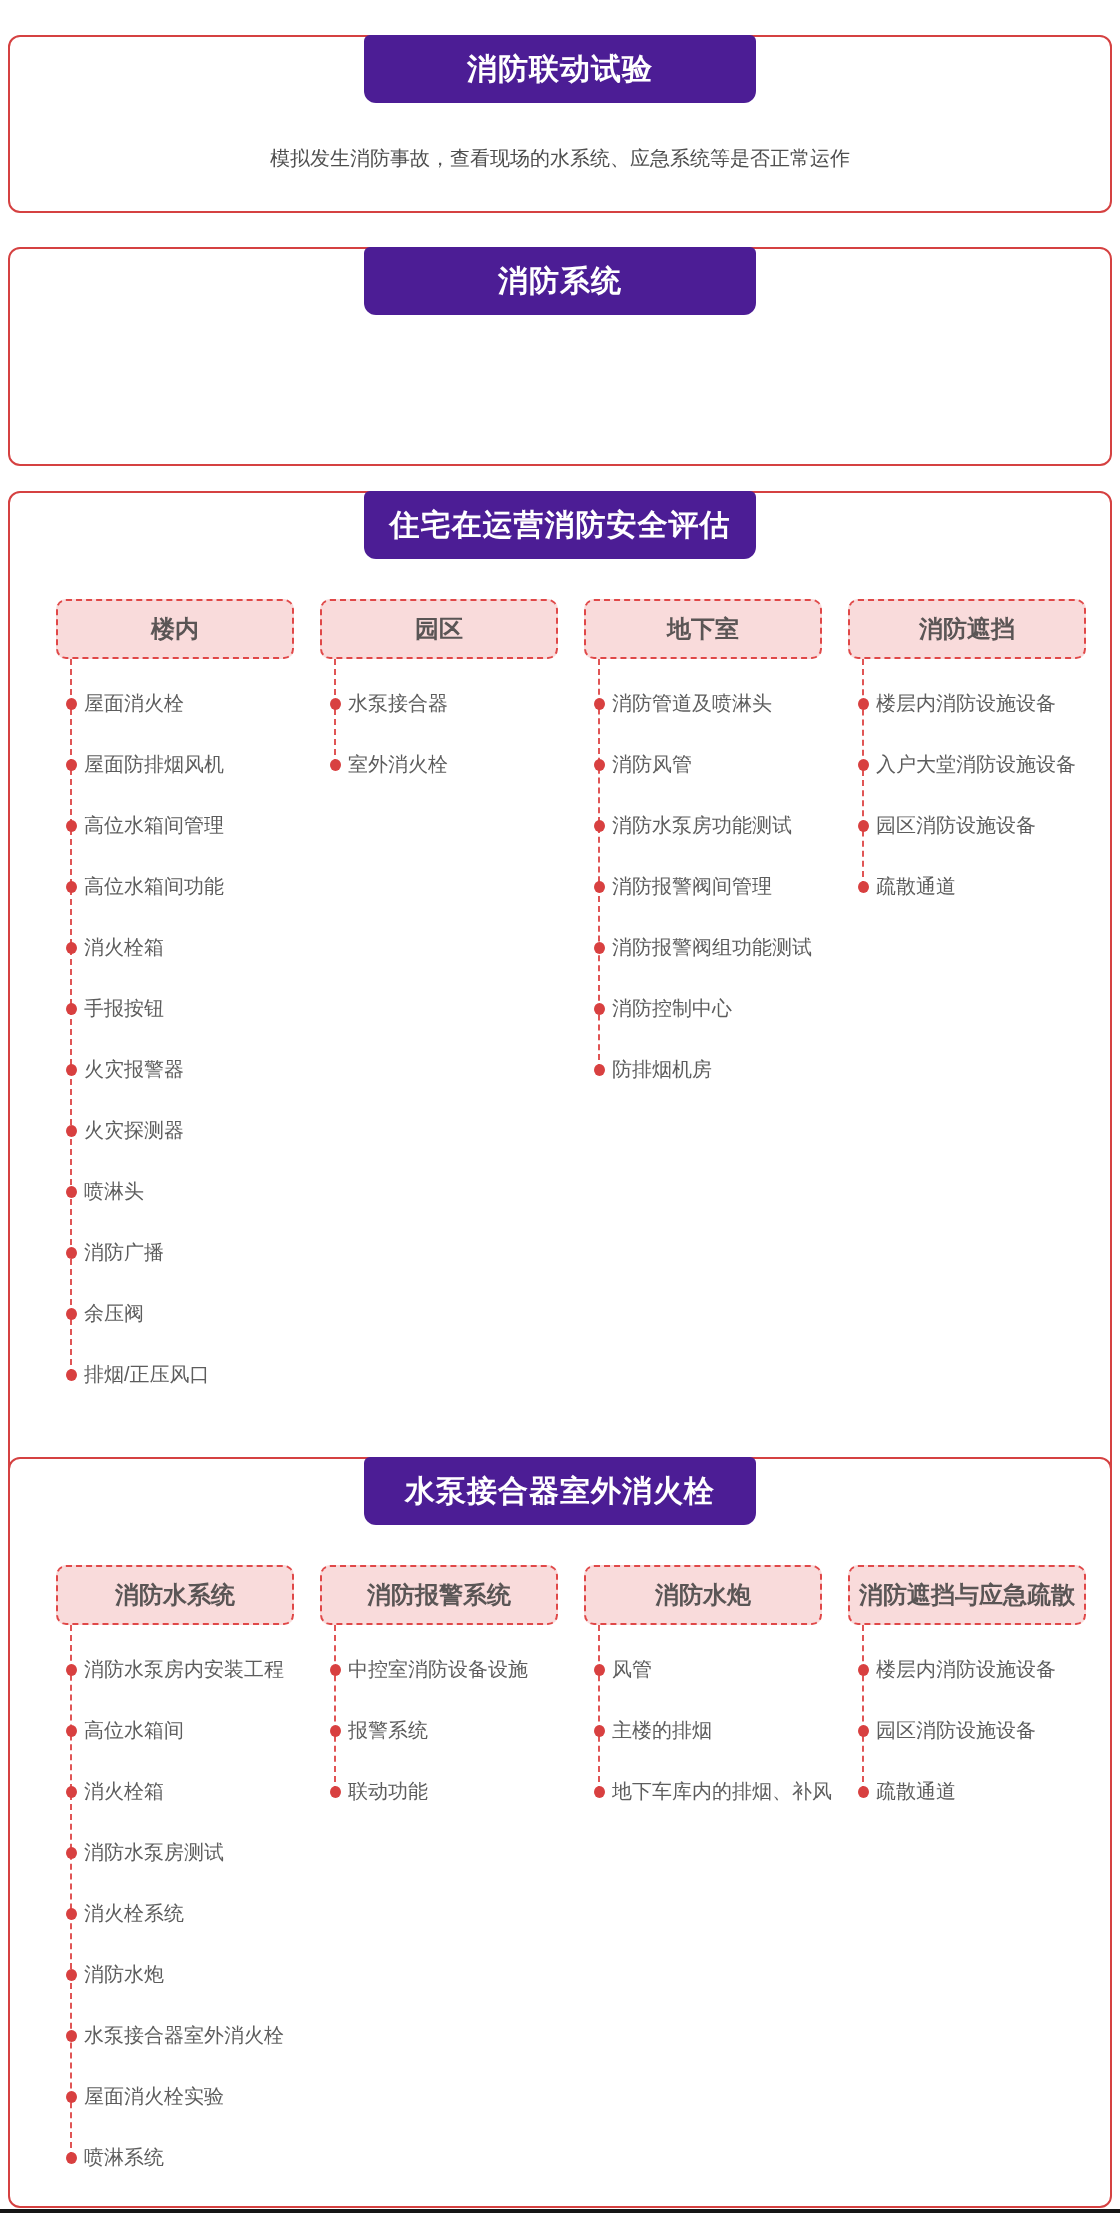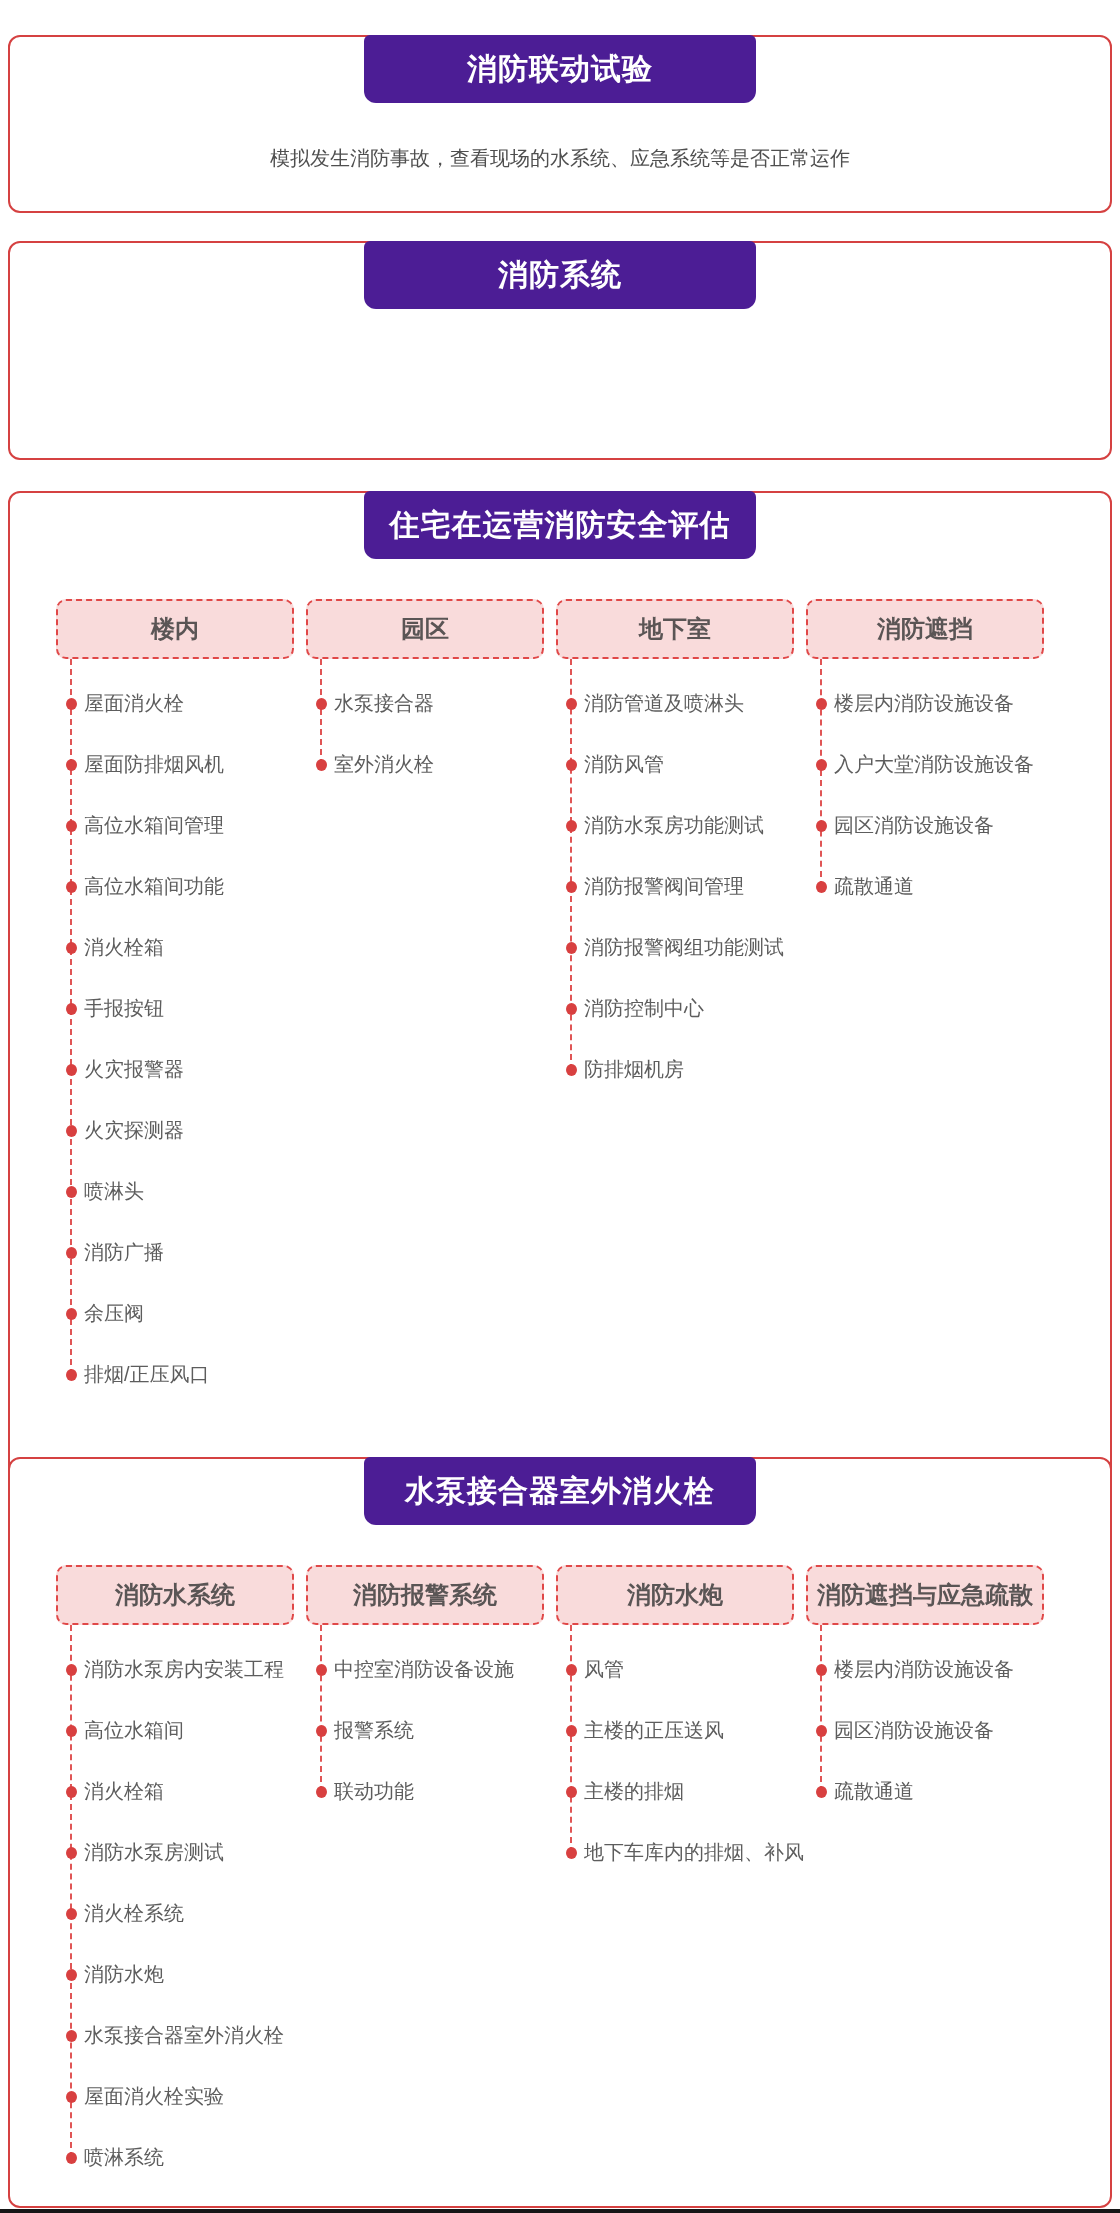--- a/index.html
+++ b/index.html
@@ -21,21 +21,21 @@
   .card-body{
     position:absolute;top:68px;left:0;right:0;bottom:0;
     display:flex;align-items:center;justify-content:center;
     padding:0 44px;
   }
   .card-body p{
     margin:0;text-align:right;font-size:20px;line-height:43px;color:#4f4f4f;
   }
   .cols{
     position:absolute;top:106px;left:46px;right:56px;
-    display:flex;gap:12px;
+    display:flex;gap:26px;
   }
   .col{width:238px;flex:none;}
   .col-header{
     height:60px;box-sizing:border-box;
     background:#f9dbdb;border:2px dashed #e04848;border-radius:10px;
     display:flex;align-items:center;justify-content:center;
   }
   .col-header span{font-size:24px;font-weight:bold;color:#5a5555;}
   ul.items{
     list-style:none;margin:14px 0 0 10px;padding:0;position:relative;
@@ -61,21 +61,21 @@
 
 <section class="card" style="top:35px;height:178px;">
   <div class="tab">
     <span>消防联动试验</span>
   </div>
   <div class="card-body">
     <p>模拟发生消防事故，查看现场的水系统、应急系统等是否正常运作</p>
   </div>
 </section>
 
-<section class="card" style="top:241px;height:219px;">
+<section class="card" style="top:247px;height:219px;">
   <div class="tab">
     <span>消防系统</span>
   </div>
 </section>
 
 <section class="card" style="top:491px;height:1200px;">
   <div class="tab">
     <span>住宅在运营消防安全评估</span>
   </div>
   <div class="cols">
@@ -289,24 +289,20 @@
       <div class="col-header">
         <span>消防水炮</span>
       </div>
       <ul class="items">
           <li class="item">
           <span class="dot"></span>
           <span class="item-label">风管</span>
         </li>
           <li class="item">
           <span class="dot"></span>
-          <span class="item-label">主楼的正压送风</span>
-        </li>
-          <li class="item">
-          <span class="dot"></span>
           <span class="item-label">主楼的排烟</span>
         </li>
           <li class="item">
           <span class="dot"></span>
           <span class="item-label">地下车库内的排烟、补风</span>
         </li>
         </ul>
     </div>
 
     <div class="col">

